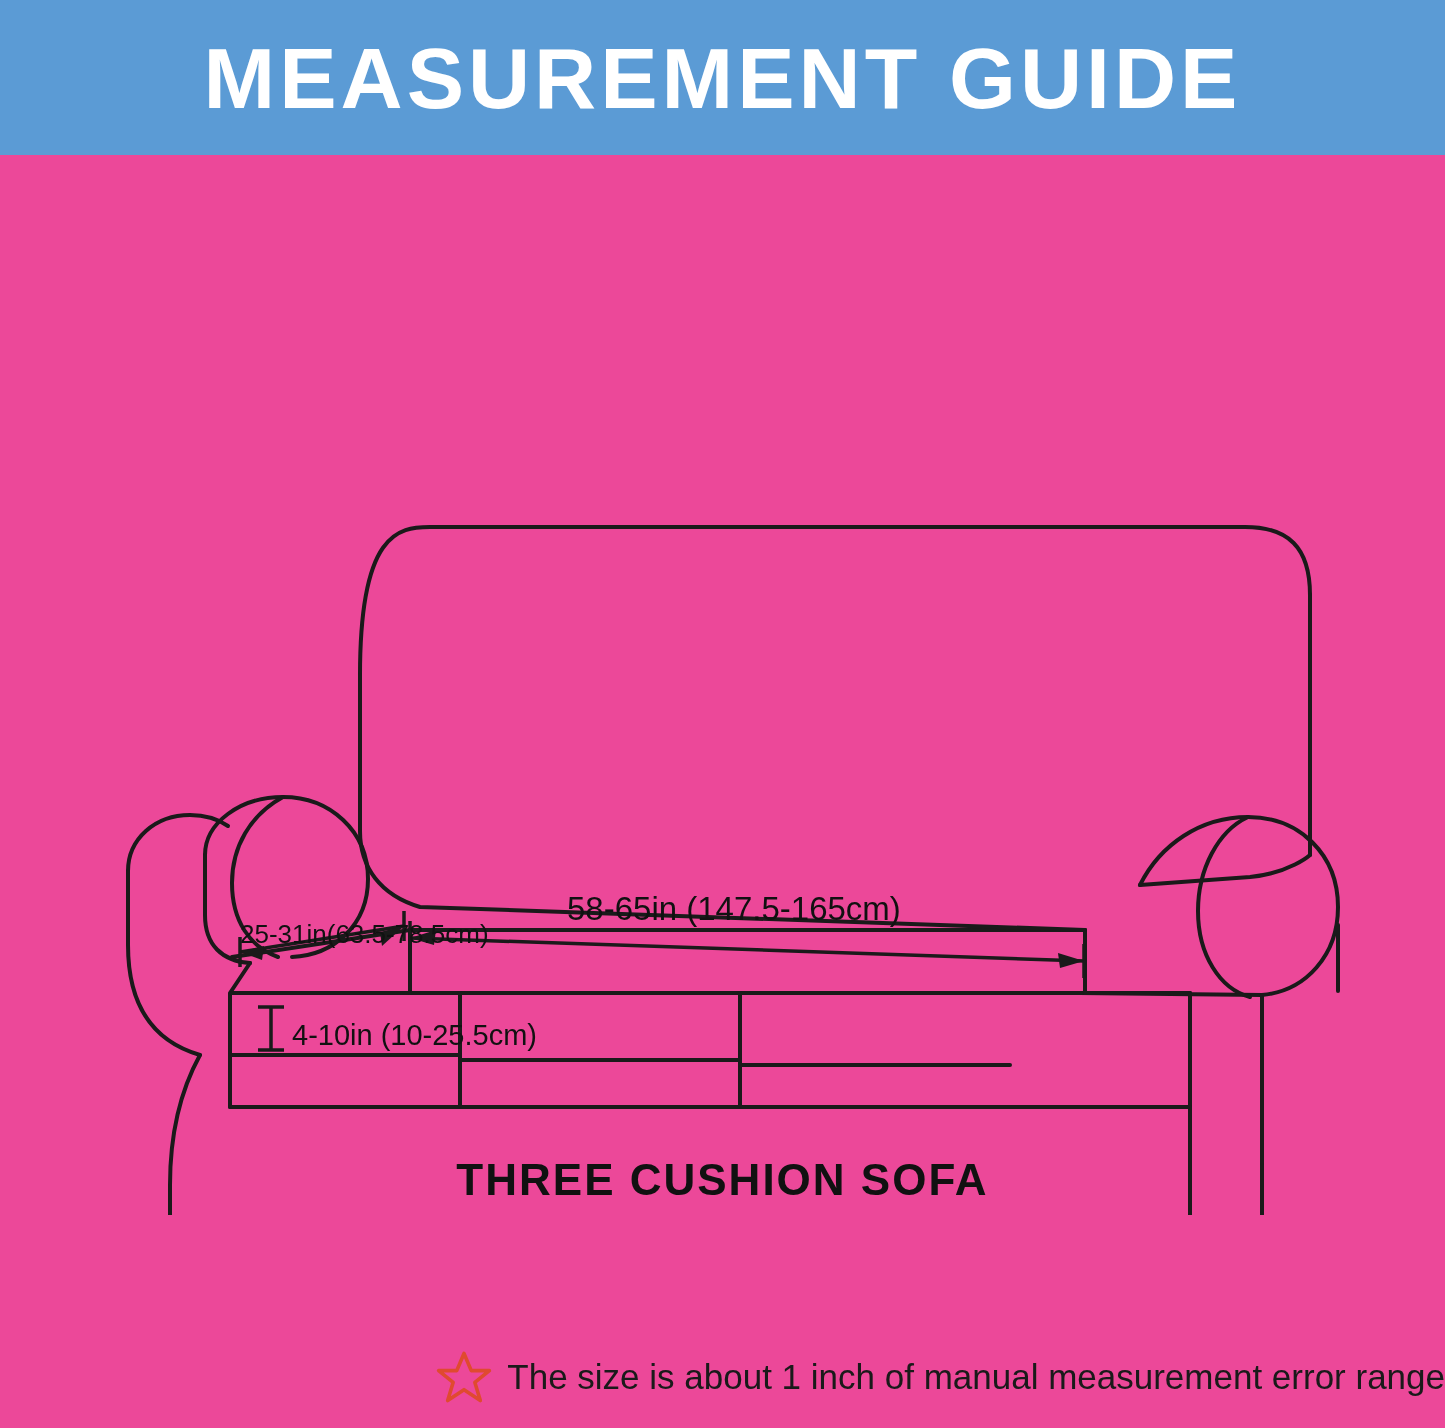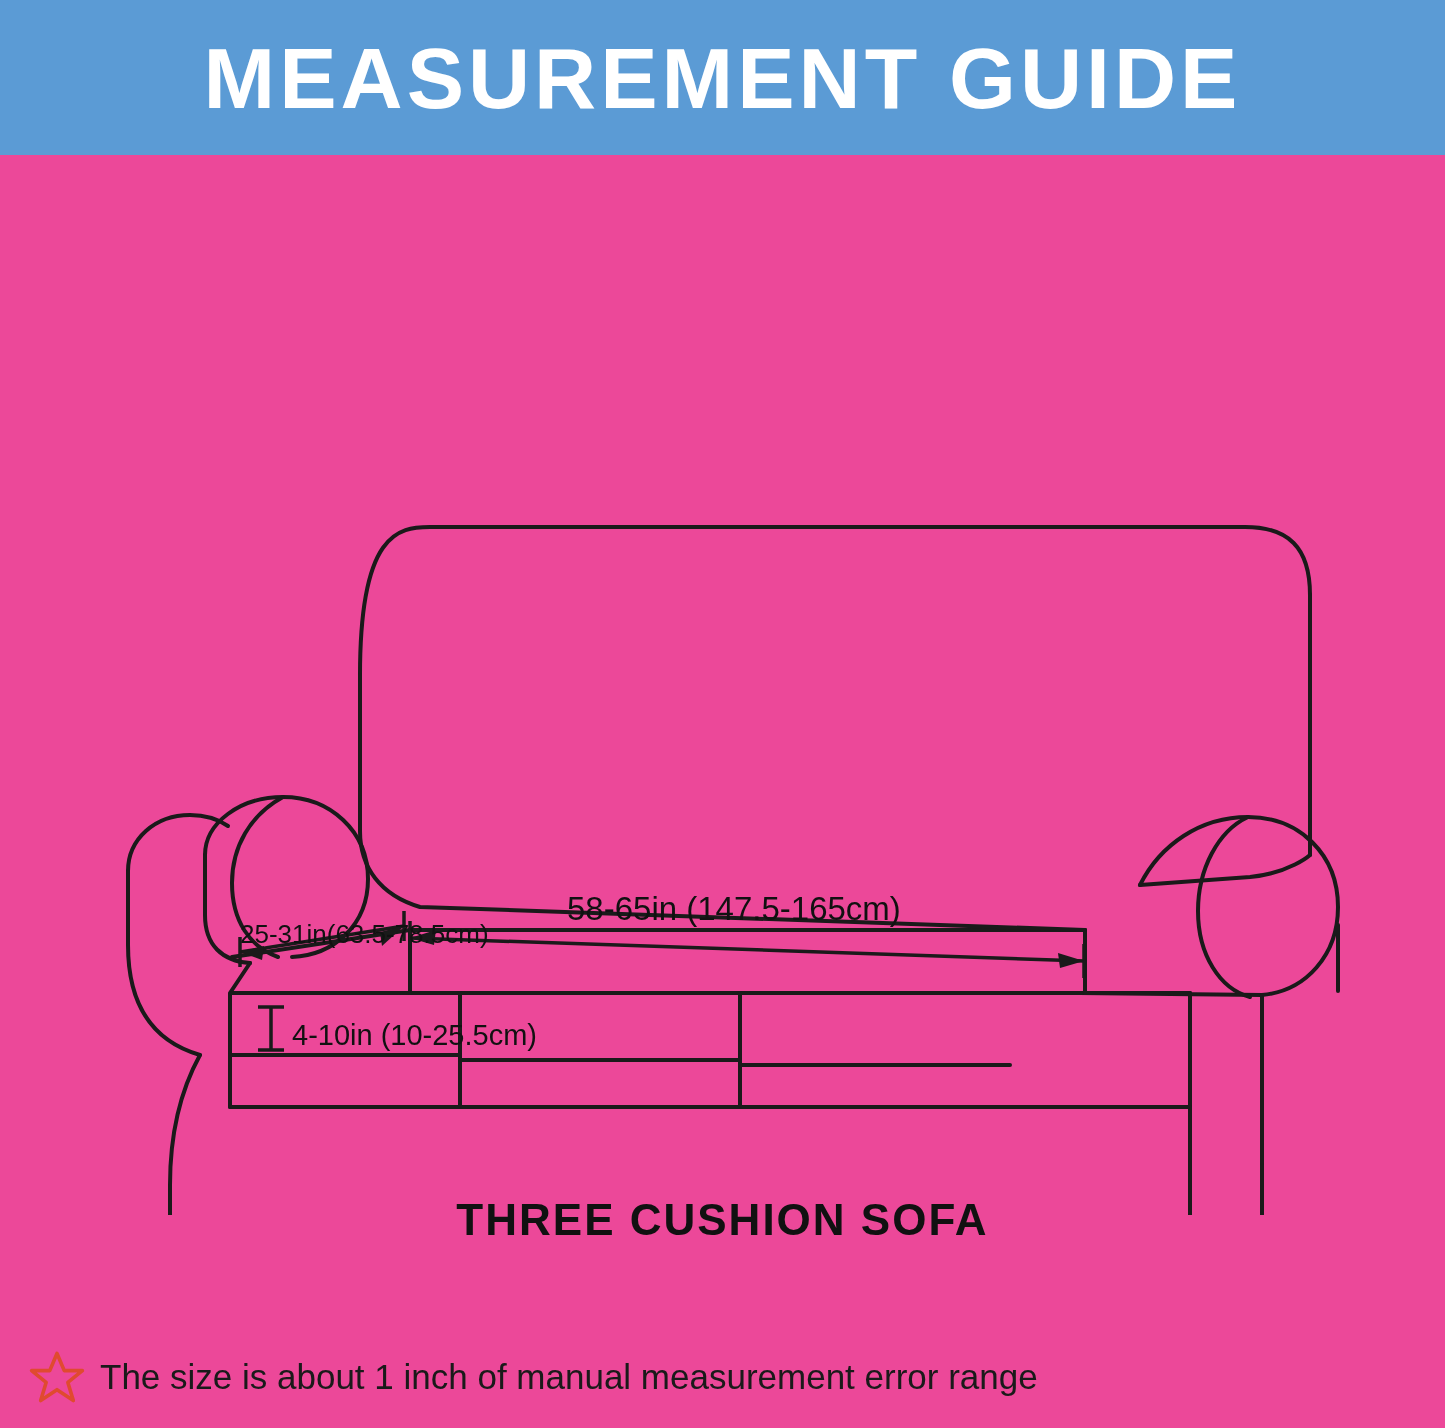--- a/index.html
+++ b/index.html
@@ -47,39 +47,40 @@
     top: 155px;
     width: 1445px;
     height: 1060px;
   }
   .diagram-area svg {
     display: block;
   }
   .caption {
     position: absolute;
     left: 0;
-    top: 1195px;
+    top: 1155px;
     width: 1445px;
     text-align: center;
     font-size: 44px;
     font-weight: bold;
     letter-spacing: 2px;
     color: #111111;
     font-family: "Liberation Sans", sans-serif;
   }
   .footer-note {
     position: absolute;
     left: 0;
     bottom: 16px;
     width: 1445px;
     height: 70px;
     display: flex;
     align-items: center;
-    padding-left: 28px;
+    padding-left: 44px;
     box-sizing: border-box;
+    justify-content: flex-end;
   }
   .footer-star {
     width: 58px;
     height: 58px;
     flex: 0 0 58px;
     margin-right: 14px;
   }
   .footer-text {
     font-size: 35px;
     color: #1a1a1a;

